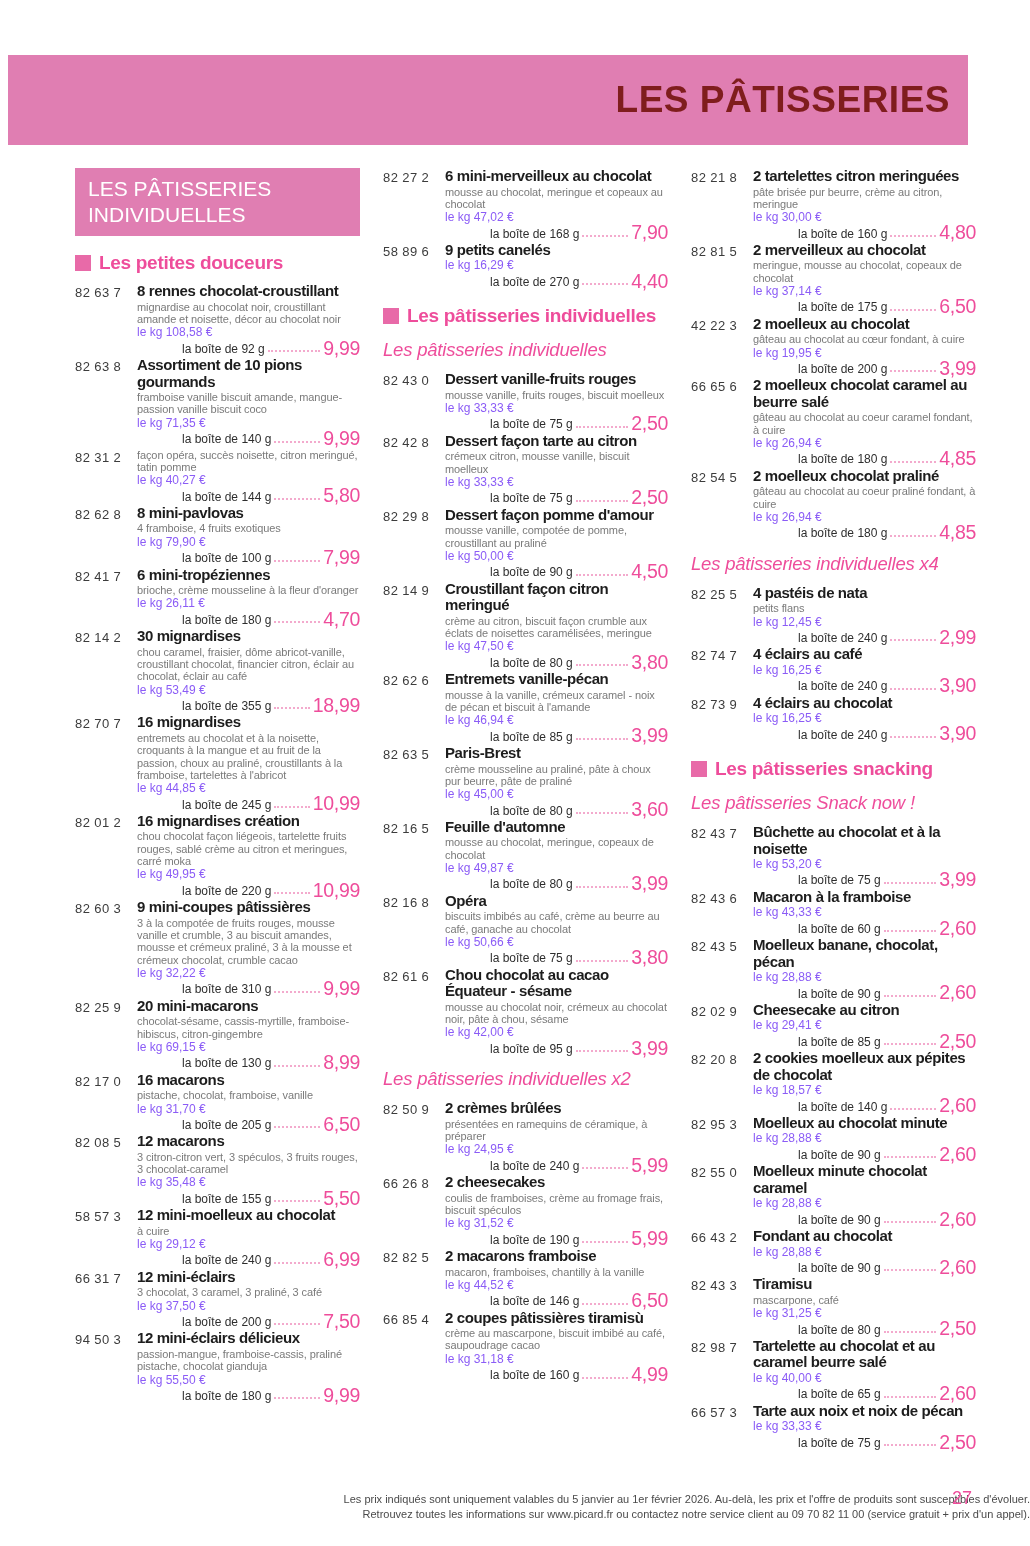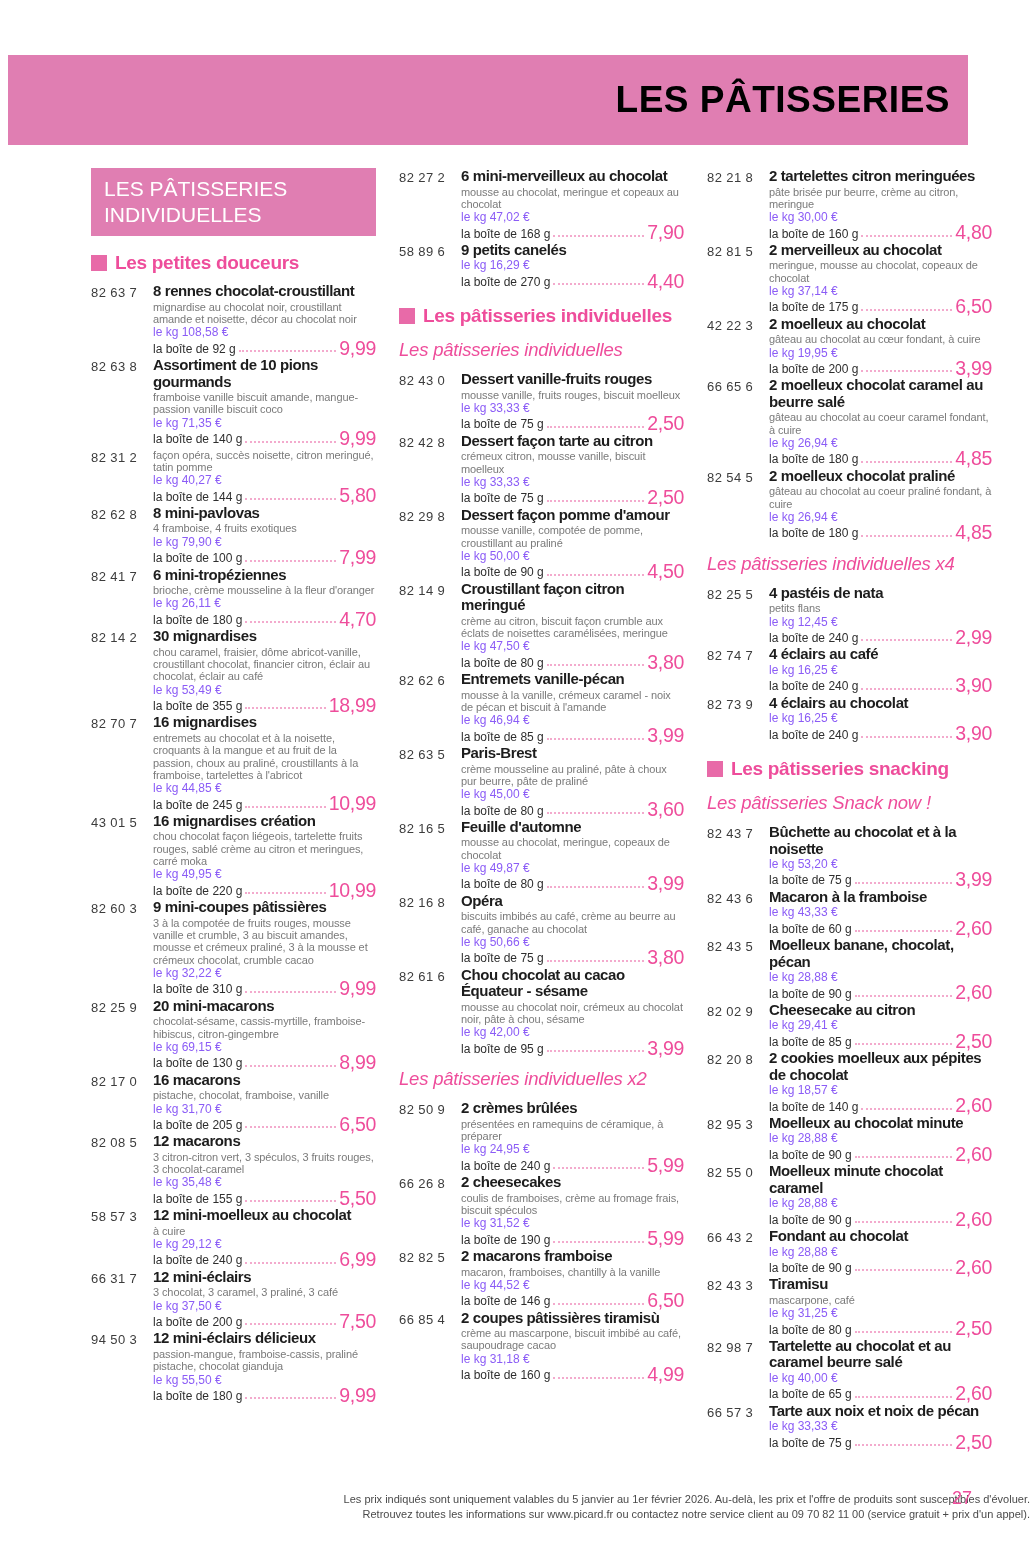--- a/index.html
+++ b/index.html
@@ -16,24 +16,24 @@
     width:1030px;height:1546px;position:relative;background:#fff;
     font-family:"Liberation Sans", sans-serif;overflow:hidden;
   }
   .banner{
     position:absolute;left:8px;top:55px;width:960px;height:90px;
     background:var(--pink-banner);
     display:flex;align-items:center;justify-content:flex-end;
     padding-right:18px;
   }
   .banner-title{
-    color:#000000;font-size:37px;font-weight:bold;letter-spacing:.5px;margin:0;
+    color:#7f1d1d;font-size:37px;font-weight:bold;letter-spacing:.5px;margin:0;
   }
   .content{
-    position:absolute;left:91px;top:168px;width:901px;height:1320px;
+    position:absolute;left:75px;top:168px;width:901px;height:1320px;
     display:grid;grid-template-columns:285px 285px 285px;column-gap:23px;
     overflow:hidden;
   }
   .column{min-width:0;}
   .catbox{
     background:var(--pink-banner);color:#fff;
     font-size:21px;line-height:1.22;padding:8px 6px 9px 13px;
     margin-bottom:12px;
   }
   .section{
@@ -57,21 +57,21 @@
   .pname{
     font-size:15px;font-weight:bold;color:var(--text-dark);
     line-height:1.1;letter-spacing:-.4px;
   }
   .pdesc{
     font-size:11px;color:var(--text-gray);line-height:1.12;margin-top:1px;
     letter-spacing:-.1px;
   }
   .pkg{font-size:12px;color:#8b5cf6;line-height:1.15;margin-top:1px;}
   .packline{display:flex;align-items:flex-end;height:16px;}
-  .pack{font-size:12px;color:#2e2e2e;white-space:nowrap;line-height:1.2;}
+  .pack{font-size:12px;color:#2e2e2e;white-space:nowrap;line-height:1.2;margin-left:45px;}
   .dots{
     flex:1;border-bottom:2px dotted var(--pink-dots);
     margin:0 3px 4px 3px;min-width:8px;
   }
   .price{
     font-size:19.5px;color:var(--pink-accent);white-space:nowrap;
     line-height:.85;letter-spacing:-.3px;
   }
   .footer{
     position:absolute;left:0;width:1030px;top:1492px;text-align:right;
@@ -180,21 +180,21 @@
           <div class="pdesc">entremets au chocolat et à la noisette, croquants à la mangue et au fruit de la passion, choux au praliné, croustillants à la framboise, tartelettes à l'abricot</div>
           <div class="pkg">le kg 44,85 €</div>
           <div class="packline">
             <span class="pack">la boîte de 245 g</span>
             <span class="dots"></span>
             <span class="price">10,99</span>
           </div>
         </div>
       </div>
       <div class="product">
-        <div class="code">43 01 5</div>
+        <div class="code">82 01 2</div>
         <div class="pbody">
           <div class="pname">16 mignardises création</div>
           <div class="pdesc">chou chocolat façon liégeois, tartelette fruits rouges, sablé crème au citron et meringues, carré moka</div>
           <div class="pkg">le kg 49,95 €</div>
           <div class="packline">
             <span class="pack">la boîte de 220 g</span>
             <span class="dots"></span>
             <span class="price">10,99</span>
           </div>
         </div>

